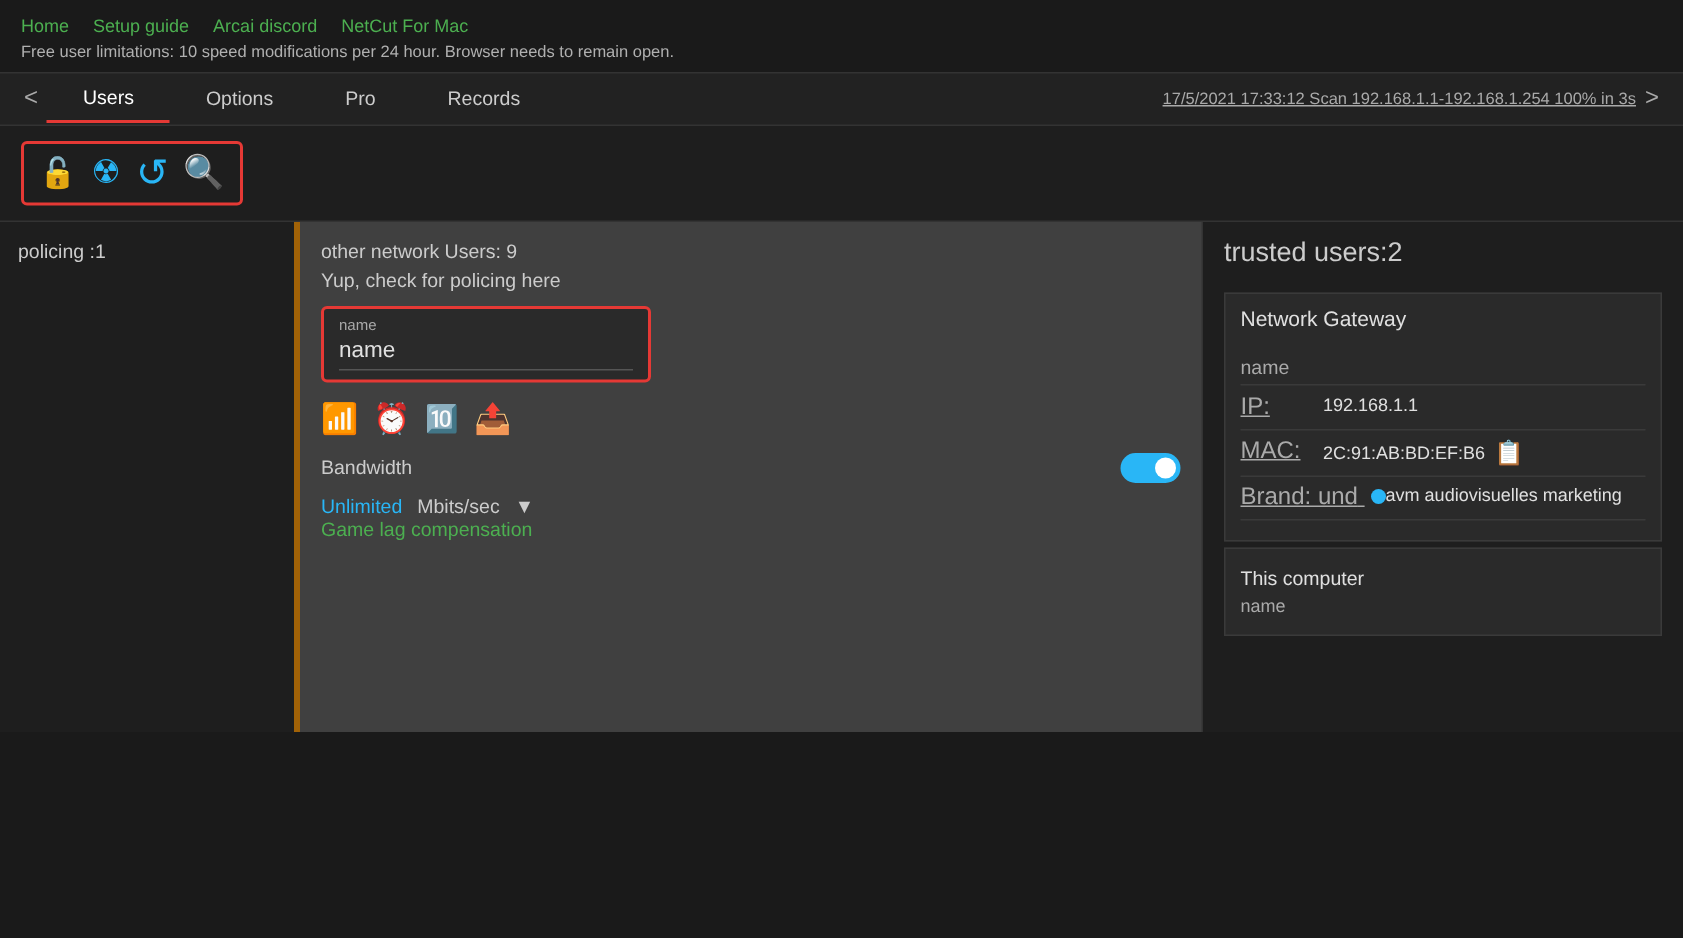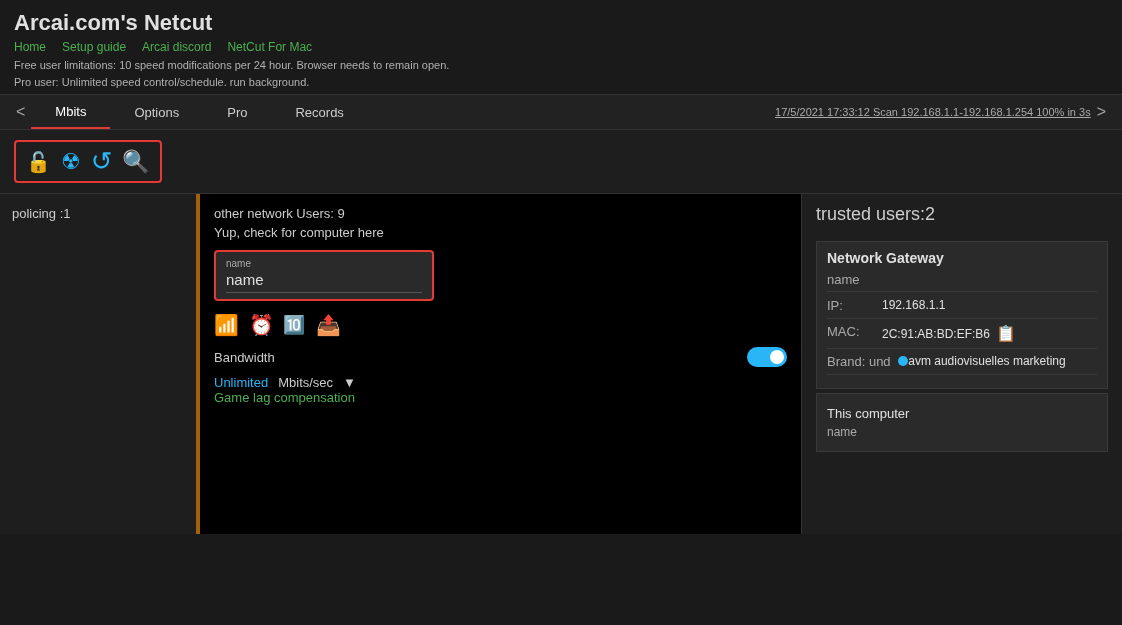--- a/index.html
+++ b/index.html
@@ -118,21 +118,21 @@
       background: #1e1e1e;
       border-right: 4px solid #a16207;
       padding: 12px;
     }
     .policing-label {
       font-size: 13px;
       color: #ccc;
     }
     .middle-panel {
       flex: 1;
-      background: #000000;
+      background: #404040;
       padding: 12px 14px;
       border-right: 1px solid #333;
     }
     .middle-header {
       font-size: 13px;
       color: #ccc;
       margin-bottom: 4px;
     }
     .strangers-text {
       font-size: 13px;
@@ -222,41 +222,41 @@
     }
     .gateway-box {
       background: #2a2a2a;
       border: 1px solid #3a3a3a;
       padding: 8px 10px;
       margin-bottom: 4px;
     }
     .gateway-title {
       font-size: 14px;
       color: #e0e0e0;
-      margin-bottom: 6px;
-      font-weight: bold;
+      margin-bottom: 17px;
     }
     .gateway-name {
       font-size: 13px;
       color: #aaa;
       padding-bottom: 4px;
       border-bottom: 1px solid #3a3a3a;
       margin-bottom: 6px;
     }
     .info-row {
       display: flex;
       align-items: flex-start;
       margin-bottom: 5px;
       border-bottom: 1px solid #3a3a3a;
       padding-bottom: 5px;
     }
     .info-key {
       color: #aaa;
-      font-size: 13px;
+      font-size: 16px;
       min-width: 55px;
+      text-decoration: underline;
     }
     .info-val {
       color: #e0e0e0;
       font-size: 12px;
       display: flex;
       align-items: center;
       gap: 6px;
     }
     .copy-icon {
       color: #29b6f6;
@@ -284,37 +284,35 @@
     }
     .this-computer-name {
       font-size: 12px;
       color: #aaa;
     }
   </style>
 </head>
 <body>
 
 <div class="header">
-  <h1>Arcai.com's Netcut</h1>
   <div class="nav-links">
     <a href="#">Home</a>
     <a href="#">Setup guide</a>
     <a href="#">Arcai discord</a>
     <a href="#">NetCut For Mac</a>
   </div>
   <div class="info-text">
     <span>Free user limitations: 10 speed modifications per 24 hour. Browser needs to remain open.</span><br>
-    <span>Pro user: Unlimited speed control/schedule. run background.</span>
   </div>
 </div>
 
 <div class="tab-bar">
   <span class="arrow">&lt;</span>
   <div class="tab-item active">
-    <span>Mbits</span>
+    <span>Users</span>
   </div>
   <div class="tab-item">
     <span>Options</span>
   </div>
   <div class="tab-item">
     <span>Pro</span>
   </div>
   <div class="tab-item">
     <span>Records</span>
   </div>
@@ -332,21 +330,21 @@
 </div>
 
 <div style="display:flex; height: 340px;">
 
   <div class="left-panel">
     <div class="policing-label">policing :1</div>
   </div>
 
   <div class="middle-panel">
     <div class="middle-header">other network Users: 9</div>
-    <div class="strangers-text">Yup, check for computer here</div>
+    <div class="strangers-text">Yup, check for policing here</div>
 
     <div class="name-field-wrapper">
       <div class="name-field-label">name</div>
       <div class="name-field-value">name</div>
       <div class="name-field-underline"></div>
     </div>
 
     <div class="device-icons">
       <span>📶</span>
       <span>⏰</span>

